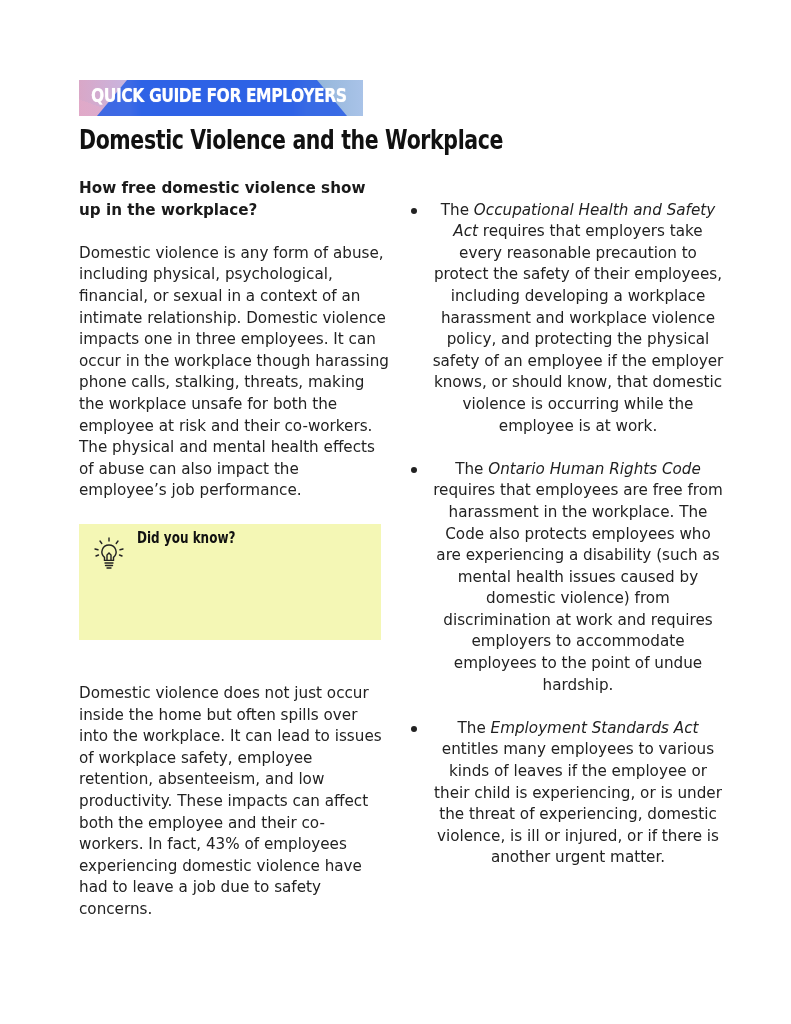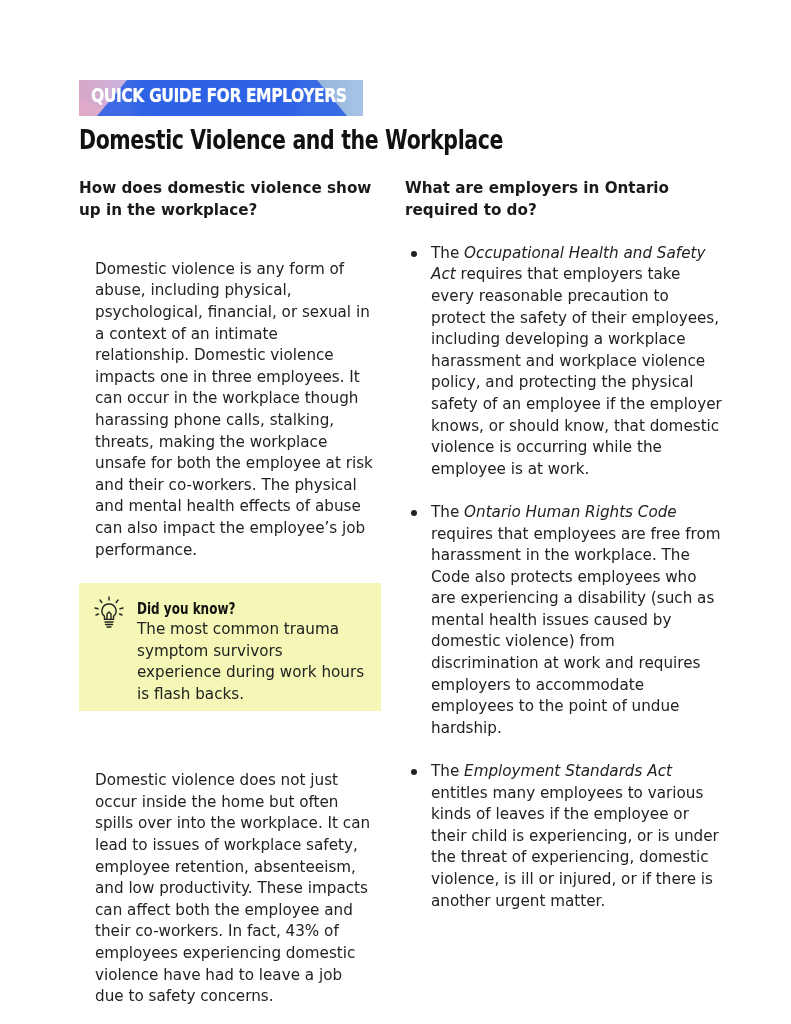--- a/index.html
+++ b/index.html
@@ -79,27 +79,27 @@
     .col-left { left: 79px; width: 310px; }
     .col-right { left: 405px; width: 320px; }
     h2 {
       font-size: 15.2px;
       line-height: 21.6px;
       font-weight: bold;
       margin: 0;
       color: #1a1a1a;
     }
     p {
-      margin: 16px;
+      margin: 0;
     }
     .gap { height: 21.6px; }
     .callout {
       background: #f4f7b5;
       margin-top: 22px;
-      padding: 16px 12px 10px 58px;
+      padding: 4px 12px 10px 58px;
       position: relative;
       width: 232px;
       height: 102px;
     }
     .bulb {
       position: absolute;
       left: 12px;
       top: 12px;
       width: 36px;
       height: 36px;
@@ -115,20 +115,21 @@
       color: #111;
     }
     .callout-body {
       font-size: 15.2px;
       line-height: 21.6px;
     }
     ul {
       list-style: none;
       margin: 0;
       padding: 0;
+      text-align: center;
     }
     li {
       position: relative;
       padding-left: 26px;
     }
     li::before {
       content: "";
       position: absolute;
       left: 6px;
       top: 8px;
@@ -143,21 +144,21 @@
 <body>
 
 <div class="banner">
   <div class="banner-shape"></div>
   <div class="banner-text">QUICK GUIDE FOR EMPLOYERS</div>
 </div>
 
 <div class="title">Domestic Violence and the Workplace</div>
 
 <div class="col col-left">
-  <h2>How does domestic violence show up in the workplace?</h2>
+  <h2>How free domestic violence show up in the workplace?</h2>
   <div class="gap"></div>
   <p>Domestic violence is any form of abuse, including physical, psychological, financial, or sexual in a context of an intimate relationship. Domestic violence impacts one in three employees. It can occur in the workplace though harassing phone calls, stalking, threats, making the workplace unsafe for both the employee at risk and their co-workers. The physical and mental health effects of abuse can also impact the employee’s job performance.</p>
 
   <div class="callout">
     <svg class="bulb" viewBox="0 0 36 36">
       <g stroke="#222" stroke-width="1.4" fill="none" stroke-linecap="round">
         <path d="M18 9 a7 7 0 0 1 4.5 12.4 v3 h-9 v-3 A7 7 0 0 1 18 9 z"></path>
         <line x1="14" y1="27" x2="22" y2="27"></line>
         <line x1="14.5" y1="29.5" x2="21.5" y2="29.5"></line>
         <line x1="16" y1="32" x2="20" y2="32"></line>
@@ -165,30 +166,28 @@
         <line x1="18" y1="2" x2="18" y2="5"></line>
         <line x1="9" y1="5" x2="10.8" y2="7.5"></line>
         <line x1="27" y1="5" x2="25.2" y2="7.5"></line>
         <line x1="4" y1="13" x2="7" y2="13.8"></line>
         <line x1="32" y1="13" x2="29" y2="13.8"></line>
         <line x1="5" y1="20" x2="7.5" y2="19"></line>
         <line x1="31" y1="20" x2="28.5" y2="19"></line>
       </g>
     </svg>
     <div class="callout-title">Did you know?</div>
-    <div class="callout-body">The most common trauma symptom survivors experience during work hours is flash backs.</div>
   </div>
 
   <div class="gap"></div>
   <div class="gap"></div>
   <p>Domestic violence does not just occur inside the home but often spills over into the workplace. It can lead to issues of workplace safety, employee retention, absenteeism, and low productivity. These impacts can affect both the employee and their co-workers. In fact, 43% of employees experiencing domestic violence have had to leave a job due to safety concerns.</p>
 </div>
 
 <div class="col col-right">
-  <h2>What are employers in Ontario required to do?</h2>
   <div class="gap"></div>
   <ul>
     <li><span>The </span><em>Occupational Health and Safety Act</em><span> requires that employers take every reasonable precaution to protect the safety of their employees, including developing a workplace harassment and workplace violence policy, and protecting the physical safety of an employee if the employer knows, or should know, that domestic violence is occurring while the employee is at work.</span></li>
     <div class="gap"></div>
     <li><span>The </span><em>Ontario Human Rights Code</em><span> requires that employees are free from harassment in the workplace. The Code also protects employees who are experiencing a disability (such as mental health issues caused by domestic violence) from discrimination at work and requires employers to accommodate employees to the point of undue hardship.</span></li>
     <div class="gap"></div>
     <li><span>The </span><em>Employment Standards Act</em><span> entitles many employees to various kinds of leaves if the employee or their child is experiencing, or is under the threat of experiencing, domestic violence, is ill or injured, or if there is another urgent matter.</span></li>
   </ul>
 </div>
 

